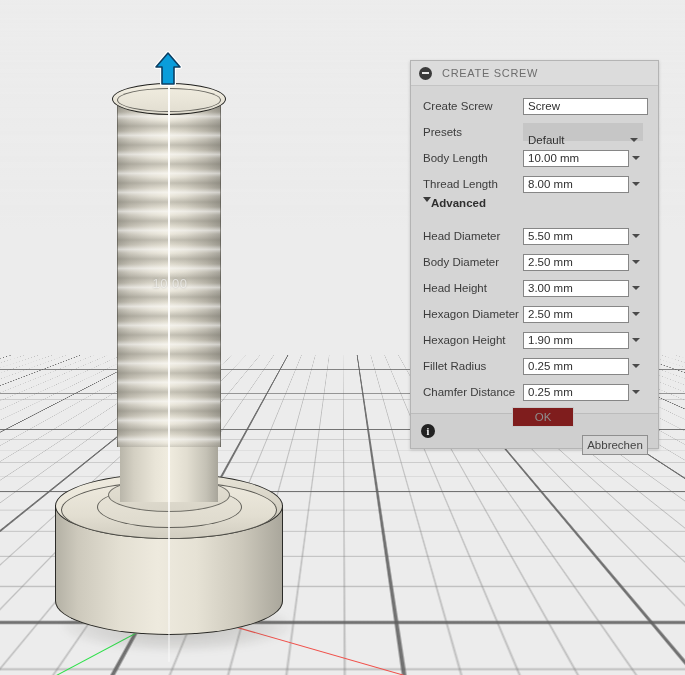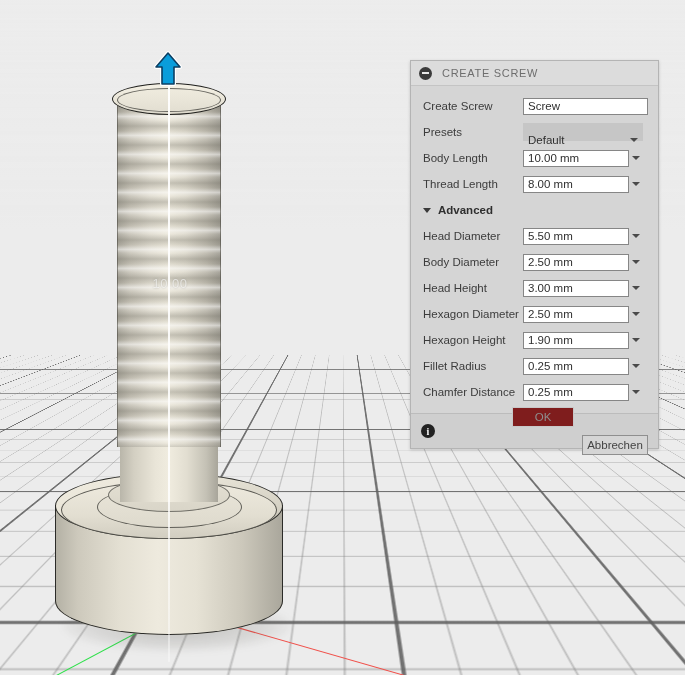--- a/index.html
+++ b/index.html
@@ -170,21 +170,21 @@
   .caret{
     width:0;height:0;border-left:4px solid transparent;border-right:4px solid transparent;
     border-top:4.5px solid #4a4a4a;
   }
   .combo{
     width:120px;height:18px;background:#c6c6c6;box-sizing:border-box;
     display:flex;align-items:center;justify-content:space-between;padding:16px 5px 0 5px;
     color:#303030;font-size:11.5px;
   }
 
-  .section-row{height:26px;display:flex;align-items:center;padding:0 12px;gap:7px;}
+  .section-row{height:26px;display:flex;padding:0 12px;}
   .tri{
     width:0;height:0;border-left:4.5px solid transparent;border-right:4.5px solid transparent;
     border-top:5.5px solid #3a3a3a;
   }
   .section-label{font-size:11.5px;color:#2f2f2f;font-weight:bold;}
 
   .panel-footer{
     height:34px;background:#cfcfcf;border-top:1px solid #bcbcbc;
     display:flex;align-items:center;padding:0 10px;
   }

